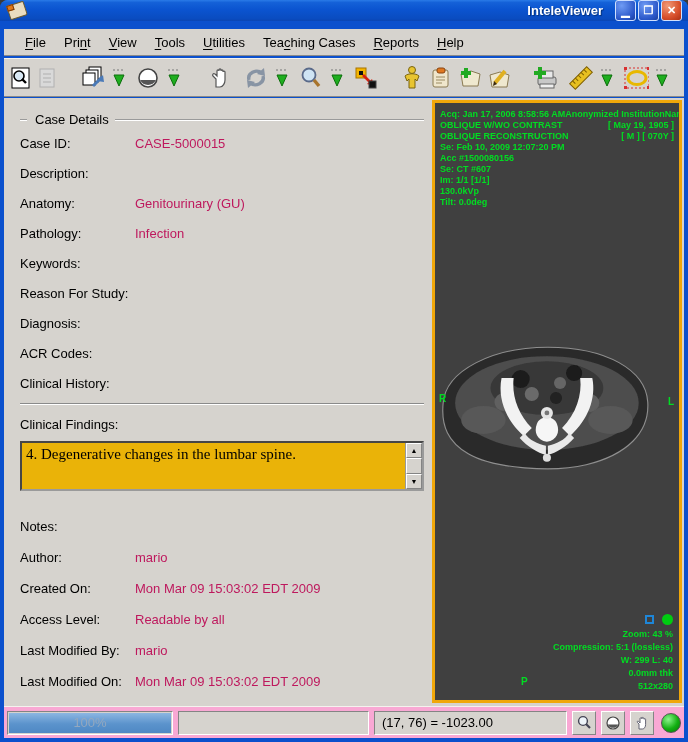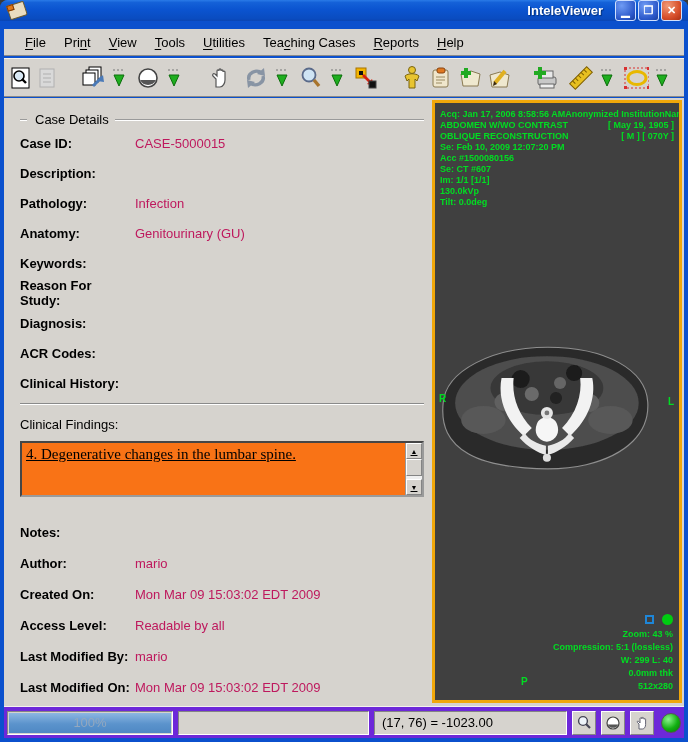--- a/index.html
+++ b/index.html
@@ -32,45 +32,45 @@
   .tgap-s{flex:0 0 3px;}
   
   .content{position:absolute;top:98px;left:4px;right:4px;bottom:36px;background:#d6d3ce;display:flex;}
   .case-panel{width:426px;position:relative;padding:13px 4px 0 16px;}
   .legend-row{display:flex;align-items:center;height:17px;}
   .legend-tick{width:7px;height:0;border-top:1px solid #9a9a9a;border-bottom:1px solid #fff;margin-right:4px;}
   .legend-text{font-size:13px;color:#000;padding:0 4px;}
   .legend-line{flex:1;height:0;border-top:1px solid #9a9a9a;border-bottom:1px solid #fff;margin-left:2px;margin-right:2px;}
   .frow{display:flex;height:30px;align-items:center;}
   .frow2{display:flex;height:31px;align-items:center;}
-  .flabel{width:115px;font-size:13px;color:#000;flex:0 0 115px;font-weight:bold;}
+  .flabel{width:115px;font-size:13px;color:#000;flex:0 0 115px;}
   .fvalue{font-size:13px;color:#be185d;}
   .hsep{height:0;border-top:1px solid #8a8a8a;border-bottom:1px solid #fff;margin:5px 2px 0 0;}
   .findings-label{font-size:13px;color:#000;margin-top:12px;height:22px;}
-  .findings-box{height:56px;margin-right:2px;margin-top:2px;background:#f97316;border:2px inset #9a9a9a;position:relative;display:flex;text-decoration:underline;}
+  .findings-box{height:50px;margin-right:2px;margin-top:2px;background:#eab308;border:2px inset #9a9a9a;position:relative;display:flex;}
   .findings-text{flex:1;font-family:"Liberation Serif",serif;font-size:15px;color:#000;padding:3px 4px;overflow:hidden;}
   .fscroll{width:17px;background:#d6d3ce;display:flex;flex-direction:column;border-left:1px solid #9a9a9a;}
   .sbtn{height:16px;background:#d6d3ce;border:1px solid;border-color:#fff #848484 #848484 #fff;
     display:flex;align-items:center;justify-content:center;font-size:7px;color:#000;}
   .sthumb{height:17px;background:#d6d3ce;border:1px solid;border-color:#fff #848484 #848484 #fff;}
   .strack{flex:1;background:#efefef;}
   .rows2{margin-top:20px;}
   
   .viewer-panel{flex:1;padding:2px 2px 3px 2px;}
   .viewport{width:100%;height:100%;border:3px solid #f0a70a;background:#404040;position:relative;overflow:hidden;}
   .ovl{position:absolute;color:#00dd22;font-size:9px;font-weight:bold;letter-spacing:0;}
   .tl{left:5px;top:6px;right:5px;}
   .tl .oline{display:flex;justify-content:space-between;line-height:11px;white-space:pre;}
   .marker{position:absolute;color:#00dd22;font-size:10px;font-weight:bold;}
   .br{right:6px;bottom:7px;text-align:right;line-height:13px;}
   .br-icons{display:flex;justify-content:flex-end;align-items:center;gap:8px;margin-bottom:3px;}
   .sq-icon{width:9px;height:9px;border:2px solid #1e86d8;}
   .dot-icon{width:11px;height:11px;border-radius:50%;background:#00cc11;}
   
-  .statusbar{position:absolute;left:4px;right:4px;bottom:4px;height:32px;background:#6d28d9;
+  .statusbar{position:absolute;left:4px;right:4px;bottom:4px;height:32px;background:#f9a8d4;
     display:flex;align-items:center;padding:0 3px;gap:5px;border-top:1px solid #f4f2ee;}
   .seg{border:1px solid;border-color:#848484 #fff #fff #848484;height:24px;background:#d6d3ce;}
   .progress{width:166px;position:relative;overflow:hidden;}
   .progress .fill{position:absolute;inset:1px;background:linear-gradient(#8cb6e2,#5b93cc 55%,#4f88c4);}
   .progress .ptext{position:absolute;inset:0;display:flex;align-items:center;justify-content:center;
     font-size:13px;color:#93a8bf;}
   .seg-empty{flex:1;}
   .seg-coords{width:193px;display:flex;align-items:center;padding-left:7px;font-size:13px;color:#000;}
   .sb-btn{width:24px;height:24px;border:1px solid;border-color:#fff #848484 #848484 #fff;background:#d6d3ce;
     display:flex;align-items:center;justify-content:center;padding:0;}
@@ -297,26 +297,26 @@
 
       <div class="frow">
         <div class="flabel">Case ID:</div>
         <div class="fvalue">CASE-5000015</div>
       </div>
       <div class="frow">
         <div class="flabel">Description:</div>
         <div class="fvalue"></div>
       </div>
       <div class="frow">
+        <div class="flabel">Anatomy:</div>
+        <div class="fvalue">Genitourinary (GU)</div>
+      </div>
+      <div class="frow">
         <div class="flabel">Pathology:</div>
         <div class="fvalue">Infection</div>
-      </div>
-      <div class="frow">
-        <div class="flabel">Anatomy:</div>
-        <div class="fvalue">Genitourinary (GU)</div>
       </div>
       <div class="frow">
         <div class="flabel">Keywords:</div>
         <div class="fvalue"></div>
       </div>
       <div class="frow">
         <div class="flabel">Reason For Study:</div>
         <div class="fvalue"></div>
       </div>
       <div class="frow">
@@ -401,21 +401,21 @@
             <path d="M138,336 C130,345 120,351 112,353 L112,344 C120,342 129,338 133,331 Z" fill="#e9e9e9"></path>
             <path d="M101,322 C104,313 118,313 121,322 C124,330 121,338 111,340 C101,338 98,330 101,322 Z" fill="#f6f6f6"></path>
             <circle cx="111" cy="311" r="6" fill="#e6e6e6"></circle>
             <circle cx="111" cy="311" r="2.4" fill="#777"></circle>
             <circle cx="111" cy="356" r="4" fill="#dedede"></circle>
           </g>
         </svg>
 
         <div class="ovl tl">
           <div class="oline"><span>Acq: Jan 17, 2006 8:58:56 AM</span><span>Anonymized InstitutionName</span></div>
-          <div class="oline"><span>ABDOMEN W/WO CONTRAST</span><span>[ May 19, 1905 ]</span></div>
+          <div class="oline"><span>OBLIQUE W/WO CONTRAST</span><span>[ May 19, 1905 ]</span></div>
           <div class="oline"><span>OBLIQUE RECONSTRUCTION</span><span>[ M ] [ 070Y ]</span></div>
           <div class="oline"><span>Se: Feb 10, 2009 12:07:20 PM</span><span></span></div>
           <div class="oline"><span>Acc #1500080156</span><span></span></div>
           <div class="oline"><span>Se: CT #607</span><span></span></div>
           <div class="oline"><span>Im: 1/1 [1/1]</span><span></span></div>
           <div class="oline"><span>130.0kVp</span><span></span></div>
           <div class="oline"><span>Tilt: 0.0deg</span><span></span></div>
         </div>
 
         <div class="marker" style="left:4px;top:290px;">R</div>

